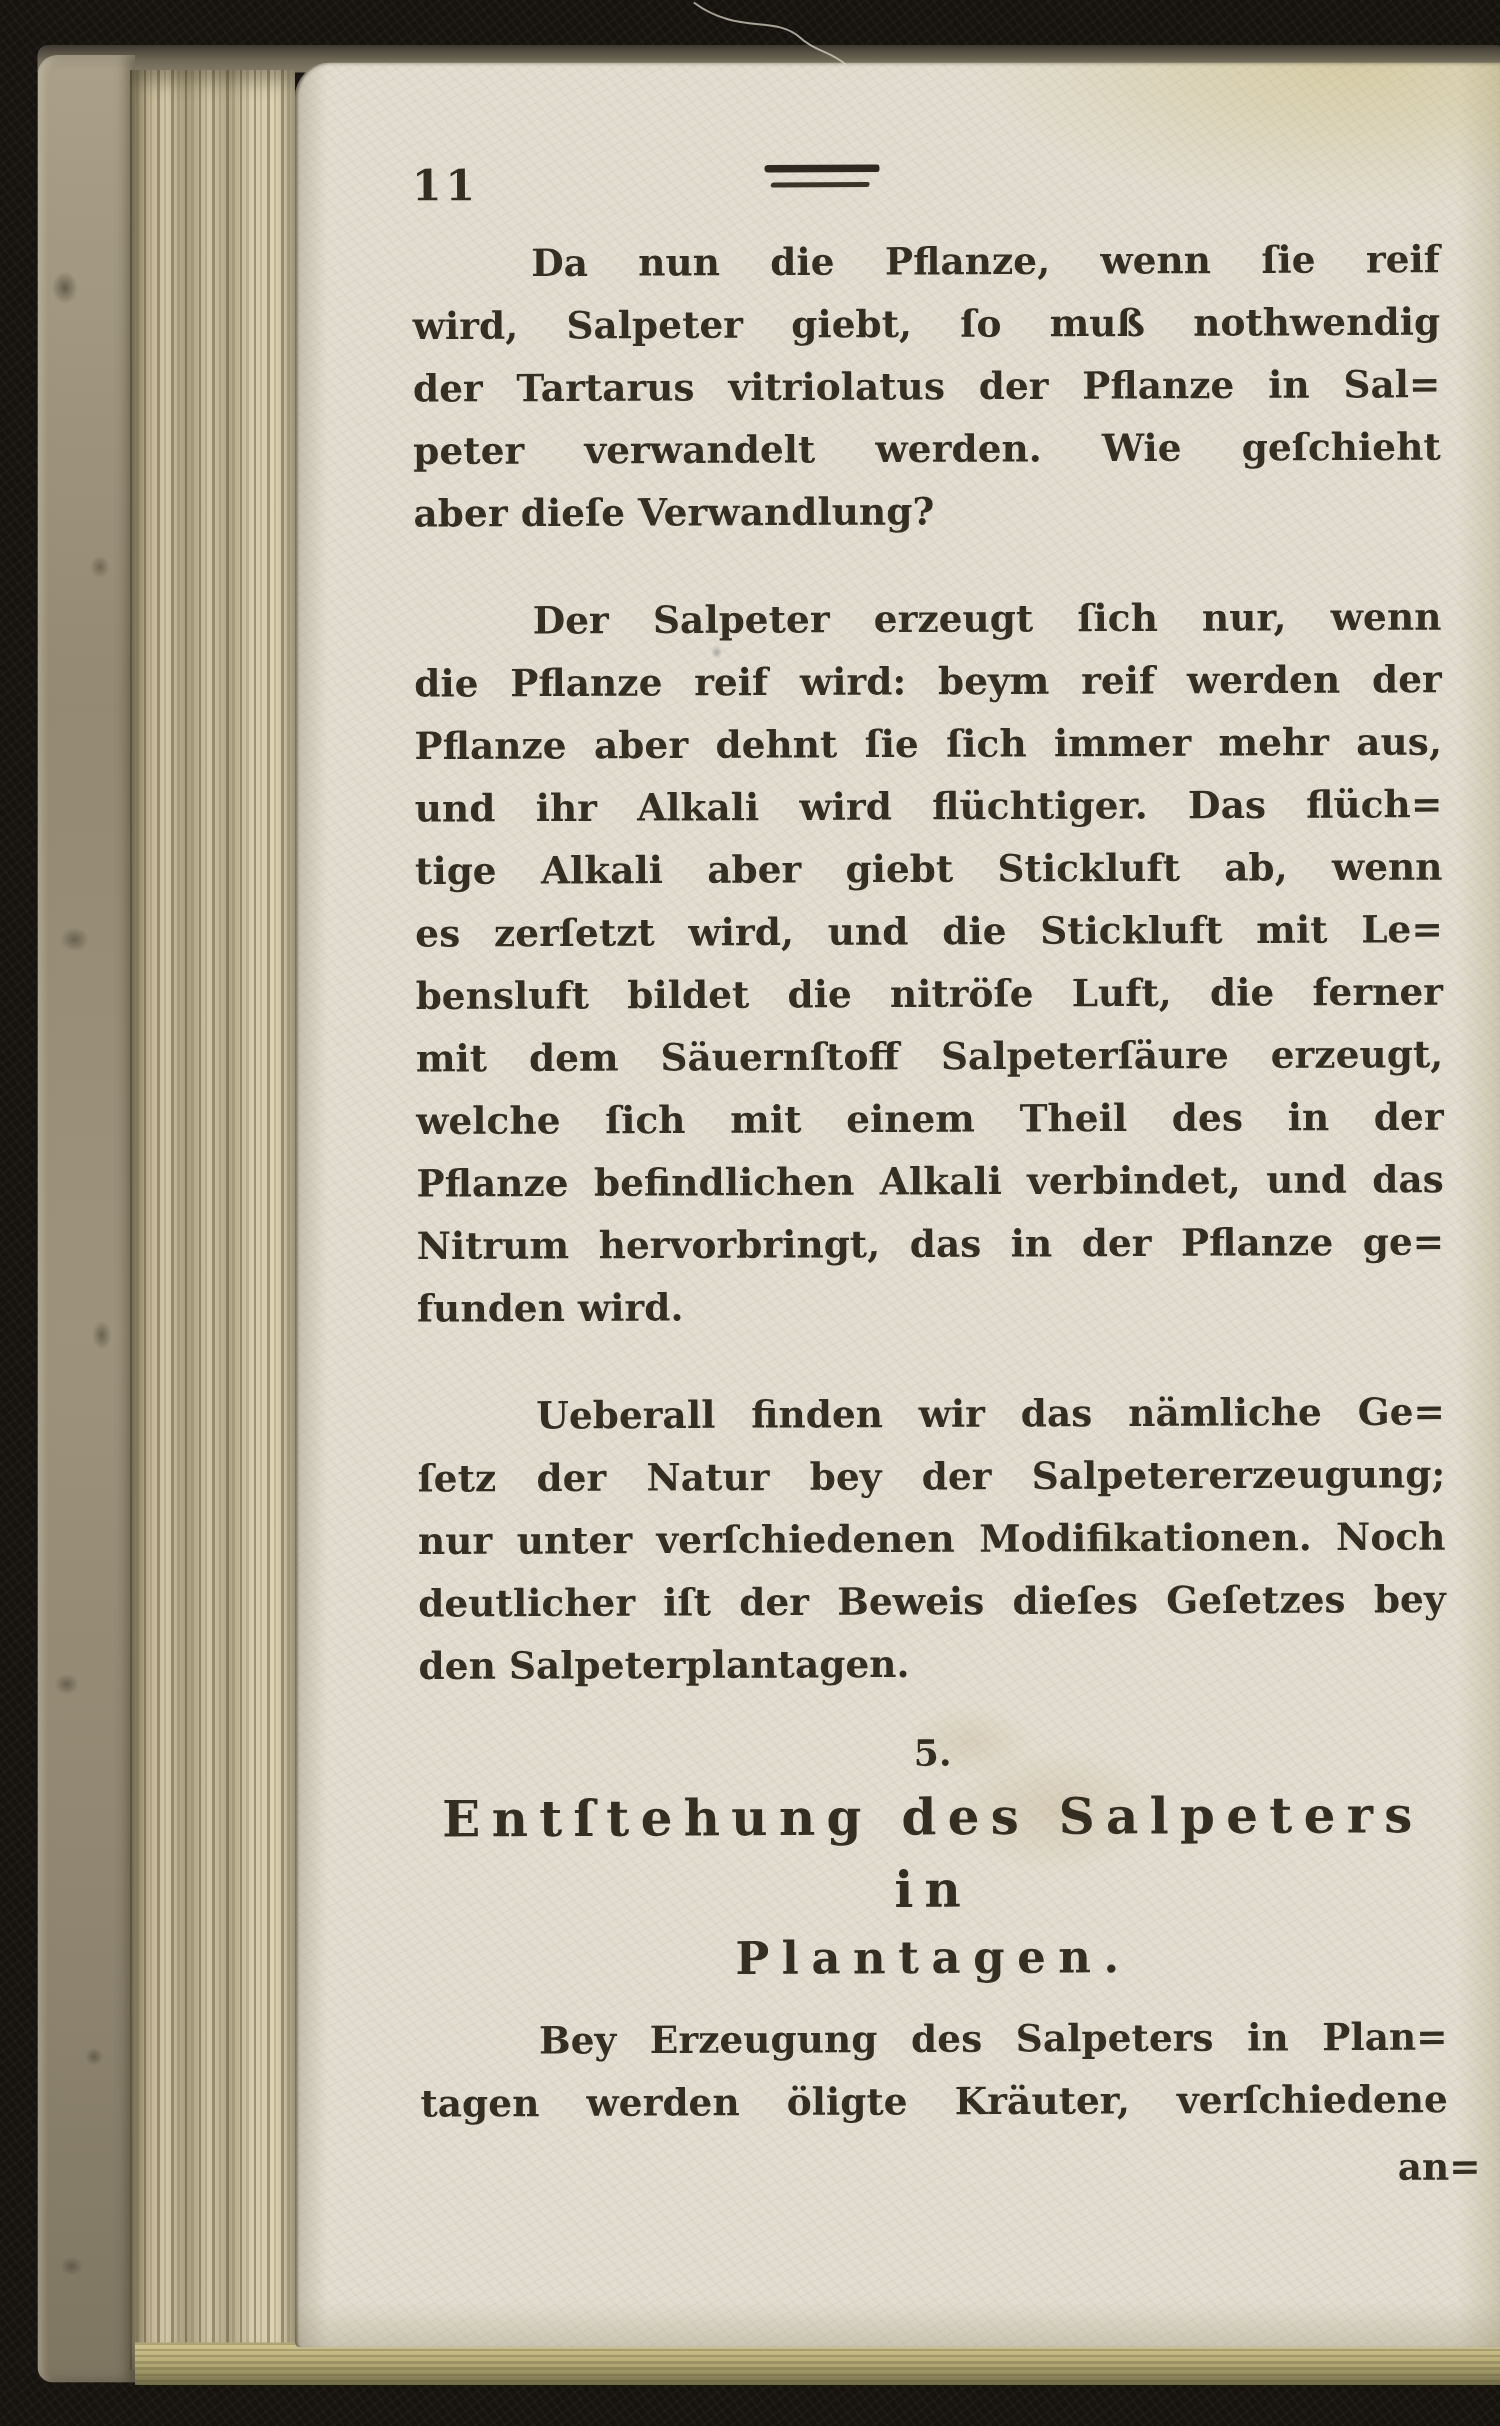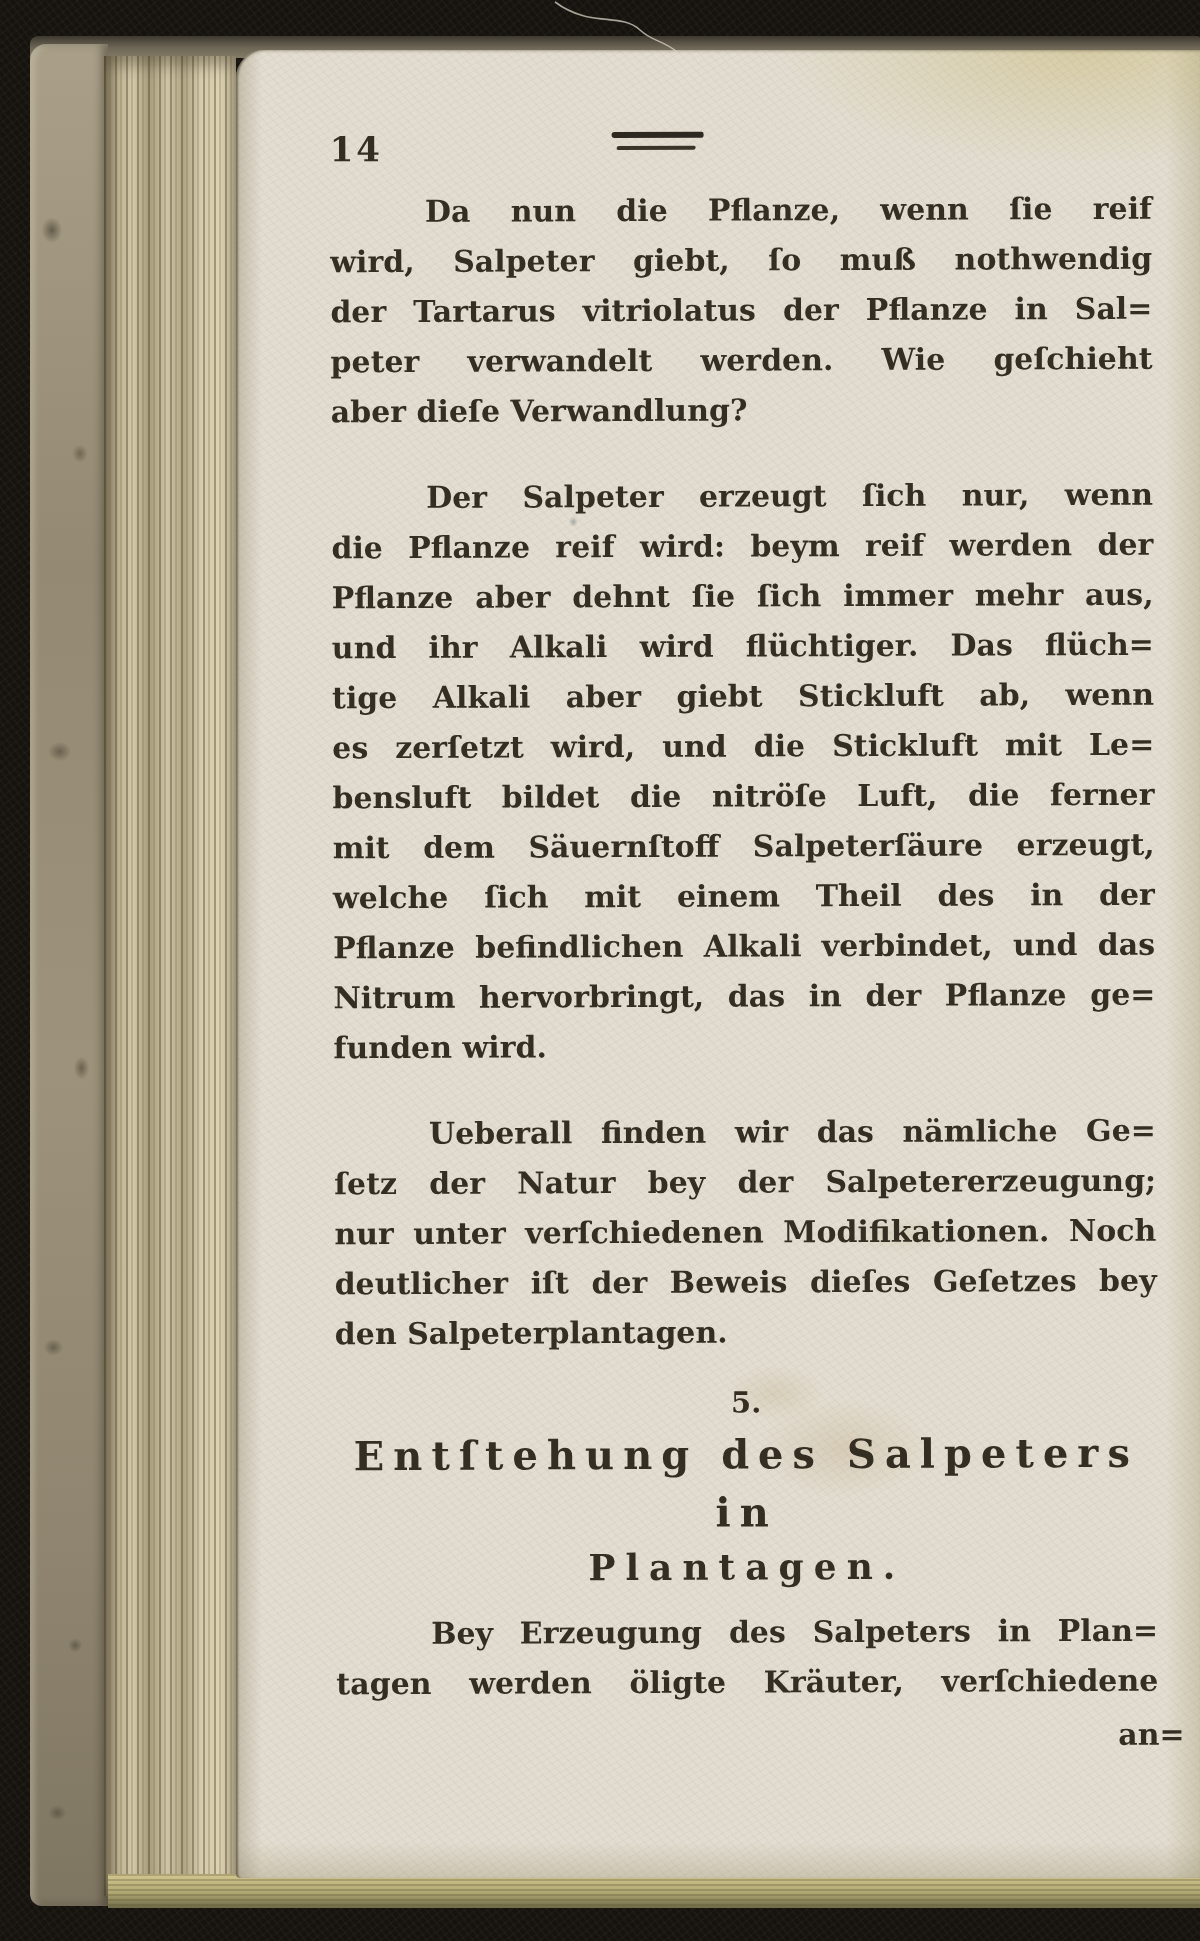--- a/index.html
+++ b/index.html
@@ -103,21 +103,21 @@
   <div class="stack-edge"></div>
   <div class="bottom-page-edge"></div>
   <div class="book-page"></div>
 
   <svg class="hair" viewBox="0 0 150 60">
     <path d="M20,2 C55,28 85,12 105,30 C118,42 128,40 142,52" fill="none" stroke="#d8d3c4" stroke-width="1.6" opacity="0.75"></path>
   </svg>
 
   <div class="print">
     <div class="page-head">
-      <div class="page-number">14</div>
+      <div class="page-number">11</div>
       <div class="double-rule">
         <div class="bar1"></div>
         <div class="bar2"></div>
       </div>
     </div>
 
     <div class="text-body">
       <div>
           <div class="paragraph">
             <div class="line indent">Da nun die Pflanze, wenn ſie reif</div>

